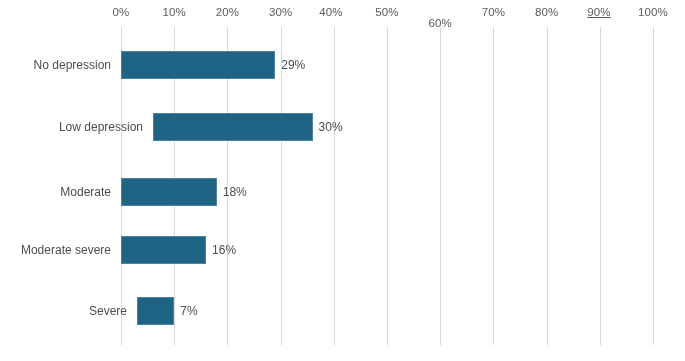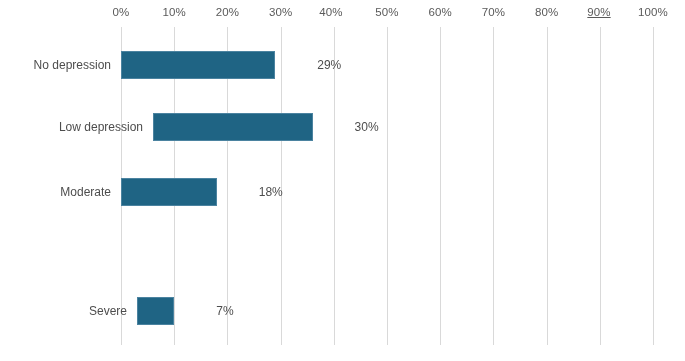--- a/index.html
+++ b/index.html
@@ -82,36 +82,35 @@
     border: 1px solid #4b83a0;
   }
   .bar-value {
     position: absolute;
     top: 0;
     height: 28px;
     line-height: 28px;
     font-size: 12px;
     color: #4d4d4d;
     white-space: nowrap;
-    padding-left: 36px;
   }
 </style>
 </head>
 <body>
 
 <div id="chart-root">
 
   <div id="x-axis-labels">
       <div class="x-tick-label" style="left: 121px;">0%</div>
       <div class="x-tick-label" style="left: 174.2px;">10%</div>
       <div class="x-tick-label" style="left: 227.4px;">20%</div>
       <div class="x-tick-label" style="left: 280.6px;">30%</div>
       <div class="x-tick-label" style="left: 331px;">40%</div>
       <div class="x-tick-label" style="left: 387px;">50%</div>
-      <div class="x-tick-label" style="left: 440.2px;">60%</div>
+      <div class="x-tick-label" style="left: 440.2px; margin-top: 11px;">60%</div>
       <div class="x-tick-label" style="left: 493.4px;">70%</div>
       <div class="x-tick-label" style="left: 546.6px;">80%</div>
       <div class="x-tick-label" style="left: 599px; text-decoration: underline;">90%</div>
       <div class="x-tick-label" style="left: 653px; text-align: center;">100%</div>
     </div>
 
   <div id="plot-area">
       <div class="gridline" style="left: 0px;"></div>
       <div class="gridline" style="left: 53.2px;"></div>
       <div class="gridline" style="left: 106.4px;"></div>
@@ -134,20 +133,25 @@
       <div class="row" style="top: 112.5px; margin-left: 32px;">
         <div class="cat-label">Low depression</div>
         <div class="bar" style="width: 159.6px; background: rgb(31, 100, 132); border-color: rgb(75, 131, 160);"></div>
         <div class="bar-value" style="left: 286.6px;">30%</div>
       </div>
       <div class="row" style="top: 178px;">
         <div class="cat-label">Moderate</div>
         <div class="bar" style="width: 95.76px; background: rgb(31, 100, 132); border-color: rgb(75, 131, 160);"></div>
         <div class="bar-value" style="left: 222.76px;">18%</div>
       </div>
+      <div class="row" style="top: 235.5px;">
+        <div class="cat-label">Moderate severe</div>
+        <div class="bar" style="width: 85.12px; background: rgb(31, 100, 132); border-color: rgb(75, 131, 160);"></div>
+        <div class="bar-value" style="left: 212.12px;">16%</div>
+      </div>
       <div class="row" style="top: 297px; margin-left: 16px;">
         <div class="cat-label">Severe</div>
         <div class="bar" style="width: 37.24px; background: rgb(31, 100, 132); border-color: rgb(75, 131, 160);"></div>
         <div class="bar-value" style="left: 164.24px;">7%</div>
       </div>
     </div>
 
 </div>
 
 </body></html>

